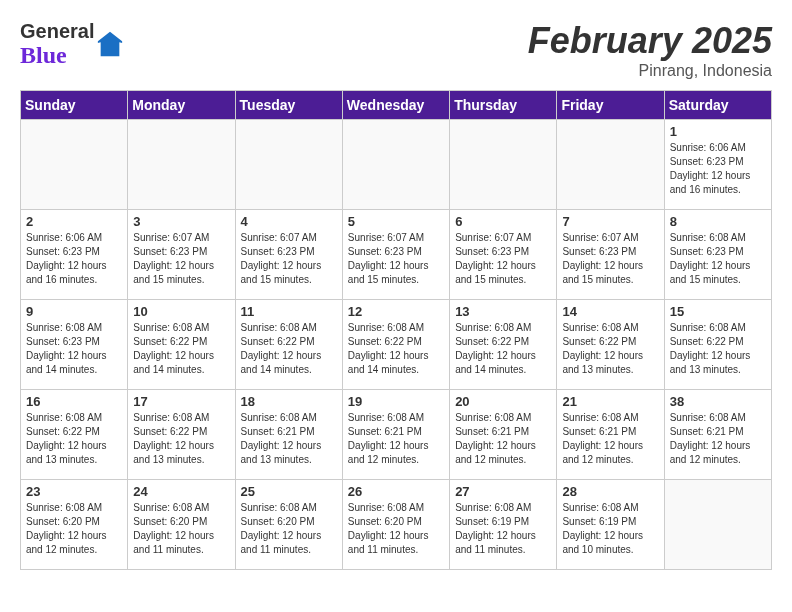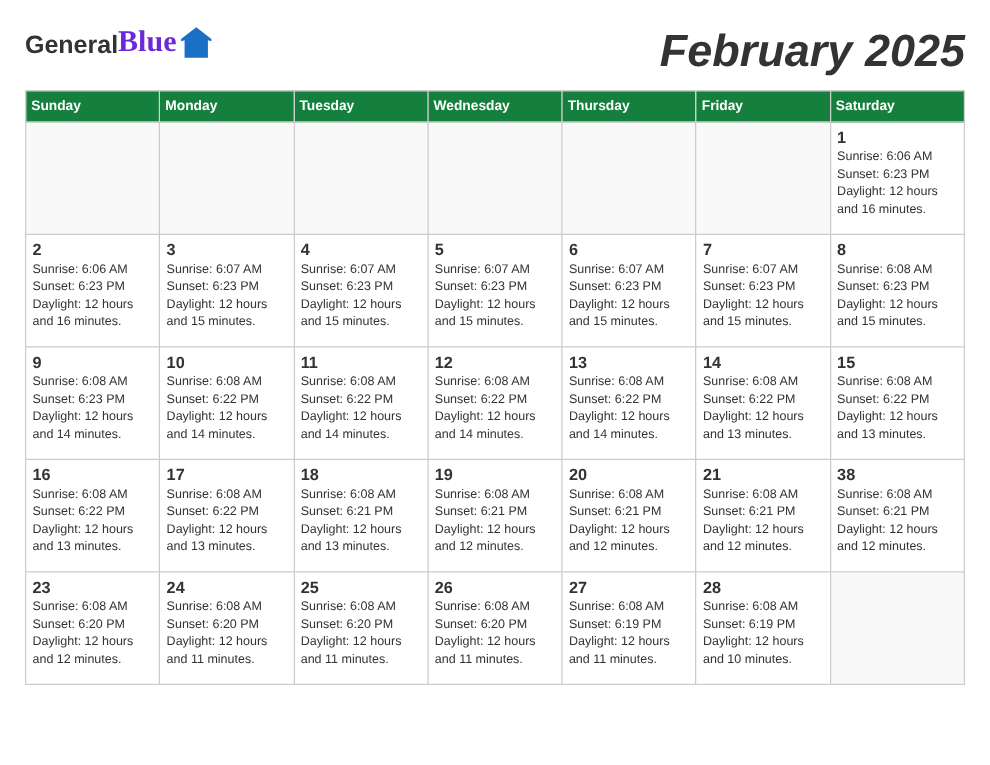--- a/index.html
+++ b/index.html
@@ -34,23 +34,23 @@
     .calendar-subtitle {
       font-size: 16px;
       color: #555;
     }
     table {
       width: 100%;
       border-collapse: collapse;
       table-layout: fixed;
     }
     thead th {
-      background-color: #15803d;
+      background-color: #4c1d95;
       color: #fff;
-      font-size: 11px;
+      font-size: 14px;
       font-weight: bold;
       padding: 6px 4px;
       text-align: left;
       border: 1px solid #ccc;
     }
     td {
       vertical-align: top;
       border: 1px solid #ccc;
       padding: 4px 5px;
       height: 90px;
@@ -71,31 +71,32 @@
     .empty-cell {
       background: #f9f9f9;
     }
   </style>
 </head>
 <body>
 
 <div class="header">
   <div class="logo">
   <div style="display:flex; flex-direction:row; align-items:center; gap:2px;">
-    <div style="display:flex; align-items:flex-end; line-height:1.1;">
+    <div style="display:flex; flex-direction:column; line-height:1.1;">
       <span style="color:#333; font-size:20px; font-weight:bold;">General</span>
       <span style="color:#6d28d9; font-size:24px; font-weight:bold;font-family:Liberation Serif, serif;">Blue</span>
     </div>
     <svg width="28" height="28" viewBox="0 0 30 30">
       <polygon points="15,2 28,12 28,14 25,13 25,28 5,28 5,13 2,14 2,12" fill="#1a6fc4"></polygon>
     </svg>
   </div>
 </div>
   <div class="title-block">
     <div class="calendar-title">February 2025</div>
+    <div class="calendar-subtitle">Pinrang, Indonesia</div>
   </div>
 </div>
 
 <table>
   <thead>
     <tr>
       <th>Sunday</th>
       <th>Monday</th>
       <th>Tuesday</th>
       <th>Wednesday</th>

